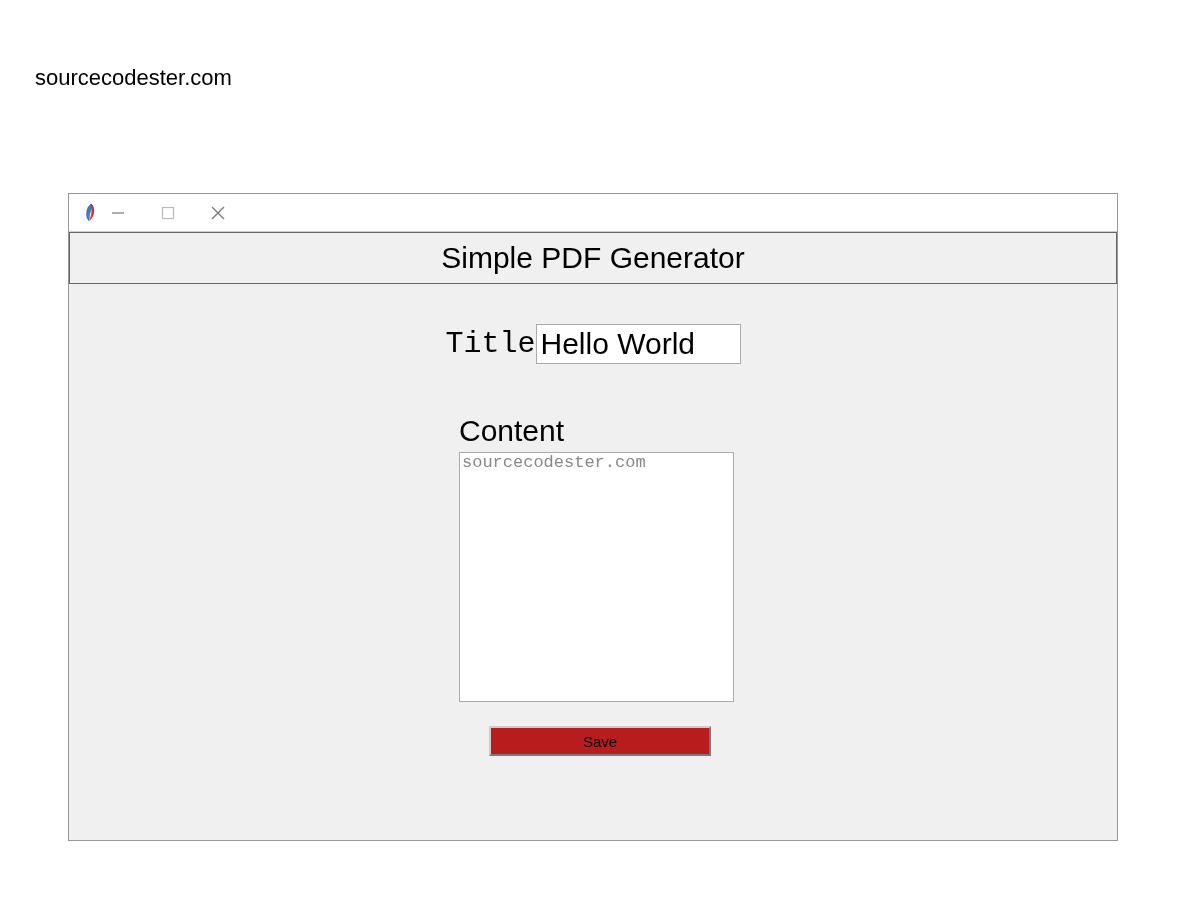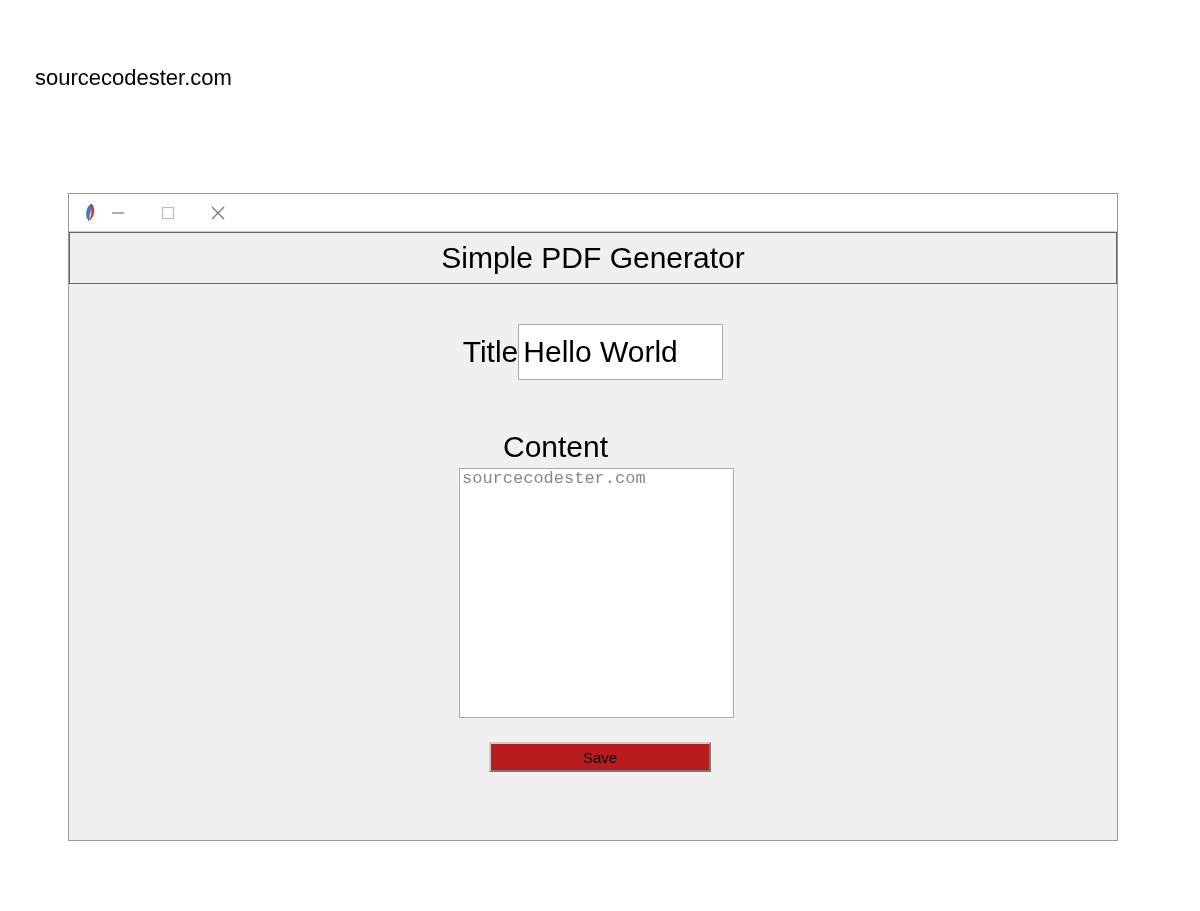--- a/index.html
+++ b/index.html
@@ -80,43 +80,42 @@
       padding: 40px 0 0 0;
     }
     .title-row {
       display: flex;
       align-items: center;
       justify-content: center;
       margin-bottom: 50px;
     }
     .title-label {
       font-size: 30px;
-      font-family: Liberation Sans, sans-serif;
+      font-family: Liberation Mono, monospace;
       color: #000;
       margin-right: 0;
     }
     .title-input {
       font-size: 30px;
       font-family: Arial, sans-serif;
       background: #fff;
       border: 1px solid #aaa;
       padding: 0 4px;
-      height: 56px;
+      height: 40px;
       width: 205px;
       color: #000;
     }
     .content-section {
       margin-left: 390px;
     }
     .content-label {
       font-size: 30px;
       font-family: Arial, sans-serif;
       color: #000;
       margin-bottom: 4px;
-      margin-left: 44px;
     }
     .content-textarea {
       width: 275px;
       height: 250px;
       border: 1px solid #aaa;
       background: #fff;
       font-family: "Courier New", monospace;
       font-size: 17px;
       color: #888;
       padding: 0 2px;

